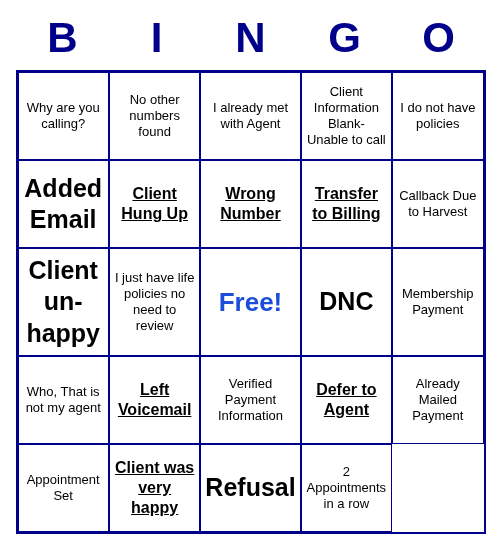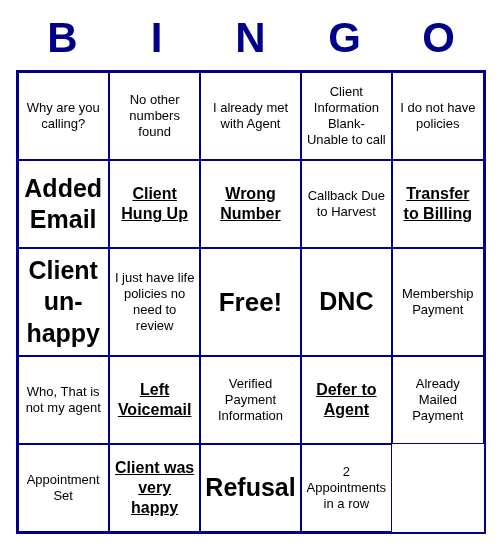--- a/index.html
+++ b/index.html
@@ -47,21 +47,21 @@
       line-height: 1.25;
       background: #fff;
     }
     .bingo-cell.large-text {
       font-size: 25px;
       font-weight: bold;
     }
     .bingo-cell.free-cell {
       font-size: 26px;
       font-weight: bold;
-      color: #000000;
+      color: #1d4ed8;
     }
     .bingo-cell.medium-text {
       font-size: 16px;
       font-weight: bold;
       text-decoration: underline;
     }
     .bingo-cell.small-text {
       font-size: 13px;
     }
   </style>
@@ -78,22 +78,22 @@
   </div>
   <div class="bingo-grid" id="bingo-grid">
   <div class="bingo-cell">Why are you calling?</div>
       <div class="bingo-cell">No other numbers found</div>
       <div class="bingo-cell">I already met with Agent</div>
       <div class="bingo-cell small-text">Client Information Blank- Unable to call</div>
       <div class="bingo-cell">I do not have policies</div>
       <div class="bingo-cell large-text">Added Email</div>
       <div class="bingo-cell medium-text">Client Hung Up</div>
       <div class="bingo-cell medium-text">Wrong Number</div>
+      <div class="bingo-cell medium-text">Transfer to Billing</div>
       <div class="bingo-cell">Callback Due to Harvest</div>
-      <div class="bingo-cell medium-text">Transfer to Billing</div>
       <div class="bingo-cell large-text">Client un-happy</div>
       <div class="bingo-cell small-text">I just have life policies no need to review</div>
       <div class="bingo-cell free-cell">Free!</div>
       <div class="bingo-cell large-text">DNC</div>
       <div class="bingo-cell">Membership Payment</div>
       <div class="bingo-cell">Who, That is not my agent</div>
       <div class="bingo-cell medium-text">Left Voicemail</div>
       <div class="bingo-cell">Verified Payment Information</div>
       <div class="bingo-cell medium-text">Defer to Agent</div>
       <div class="bingo-cell small-text">Already Mailed Payment</div>

